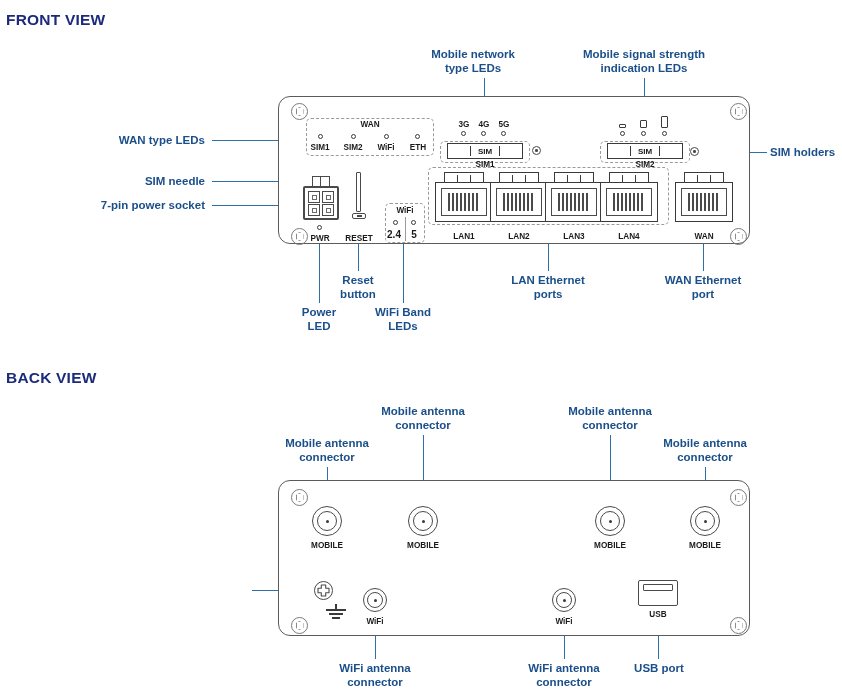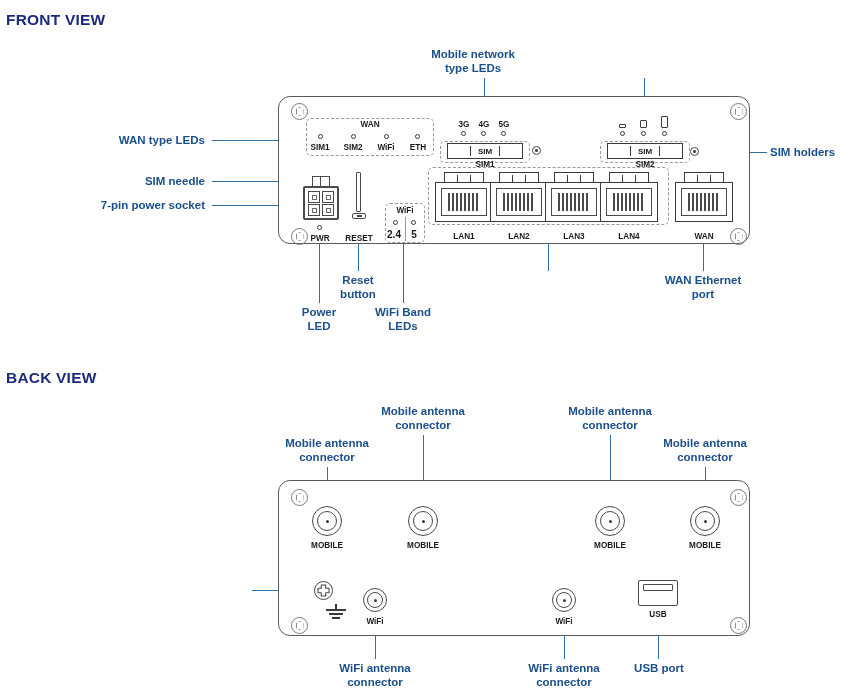--- a/index.html
+++ b/index.html
@@ -244,37 +244,41 @@
   <div class="callout r" style="left:70px;top:174px;width:135px;">SIM needle</div>
   <div class="lead h" style="left:212px;top:181px;width:147px;"></div>
 
   <div class="callout r" style="left:45px;top:198px;width:160px;">7-pin power socket</div>
   <div class="lead h" style="left:212px;top:205px;width:96px;"></div>
 
   <div class="callout c" style="left:414px;top:47px;width:118px;text-align:center;">Mobile network
 type LEDs</div>
   <div class="lead v" style="left:484px;top:78px;height:44px;"></div>
 
+  <div class="callout c" style="left:565px;top:47px;width:158px;">Mobile signal strength
+indication LEDs</div>
   <div class="lead v" style="left:644px;top:78px;height:44px;"></div>
 
   <div class="callout l" style="left:770px;top:145px;width:80px;">SIM holders</div>
   <div class="lead h" style="left:699px;top:152px;width:68px;"></div>
 
   <div class="callout c" style="left:286px;top:305px;width:66px;">Power
 LED</div>
   <div class="lead v" style="left:319px;top:243px;height:60px;"></div>
 
   <div class="callout c" style="left:326px;top:273px;width:64px;">Reset
 button</div>
   <div class="lead v" style="left:358px;top:243px;height:28px;"></div>
 
   <div class="callout c" style="left:368px;top:305px;width:70px;">WiFi Band
 LEDs</div>
   <div class="lead v" style="left:403px;top:243px;height:60px;"></div>
 
+  <div class="callout c" style="left:500px;top:273px;width:96px;">LAN Ethernet
+ports</div>
   <div class="lead v" style="left:548px;top:243px;height:28px;"></div>
 
   <div class="callout c" style="left:655px;top:273px;width:96px;">WAN Ethernet
 port</div>
   <div class="lead v" style="left:703px;top:243px;height:28px;"></div>
 
   <div class="chassis" style="left:278px;top:96px;width:472px;height:148px;"></div>
 
   <div class="screw" style="left:291px;top:103px;"></div>
   <div class="screw" style="left:291px;top:228px;"></div>

